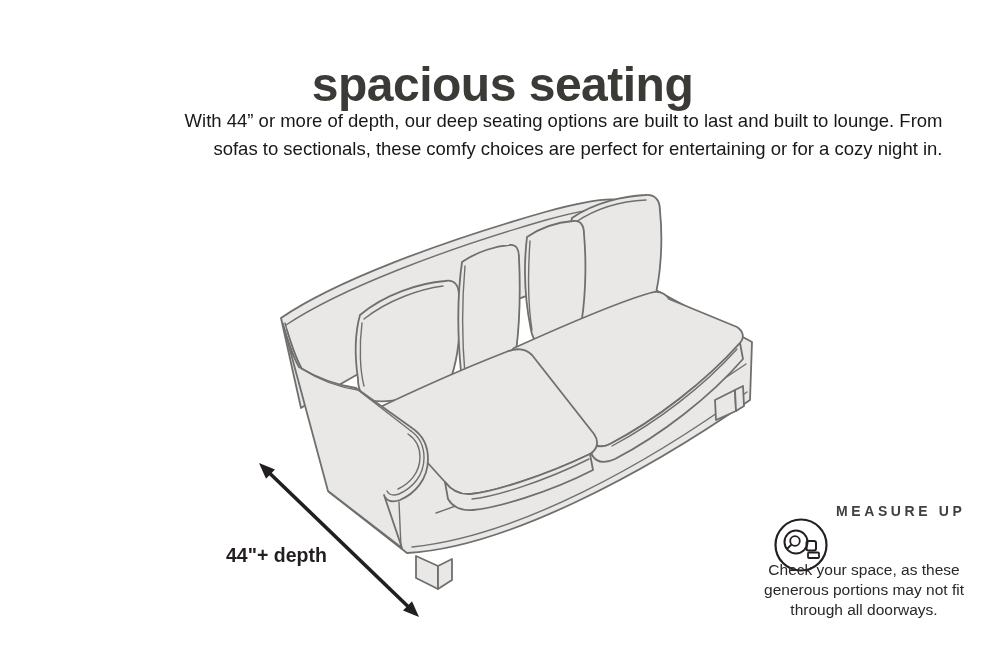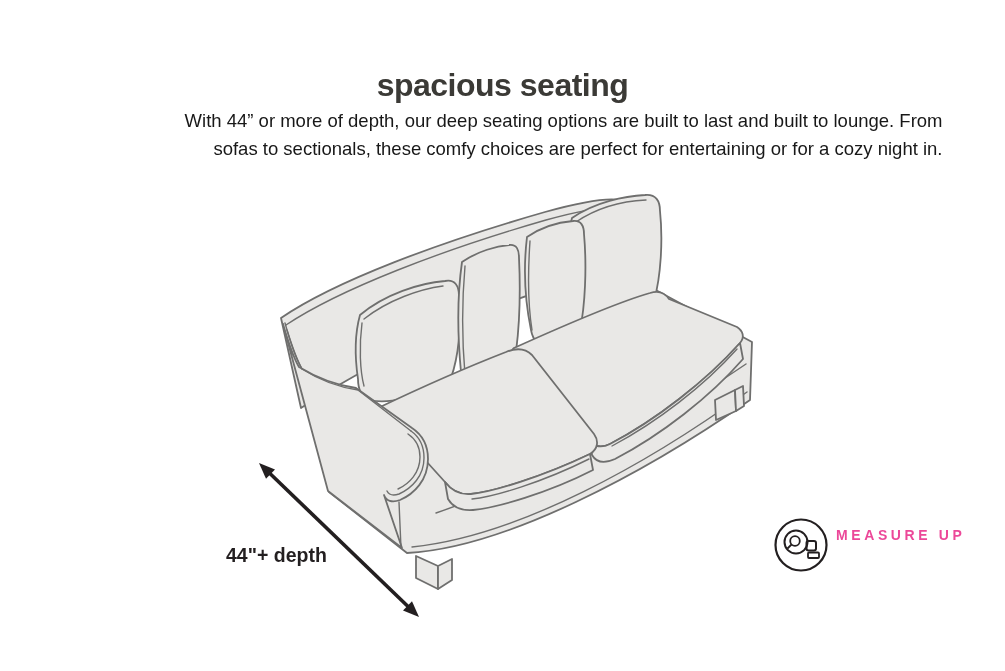--- a/index.html
+++ b/index.html
@@ -7,45 +7,45 @@
     position:relative;
     width:1005px;height:671px;
     background:#ffffff;
     overflow:hidden;
     font-family:"Liberation Sans", sans-serif;
     color:#231f20;
   }
   .title{
     position:absolute;top:54px;left:0;right:0;
     text-align:center;
-    font-size:32px;line-height:44px;font-weight:bold;
+    font-size:48px;line-height:44px;font-weight:bold;
     letter-spacing:-0.5px;
     color:#3b3a36;
     margin-top:9px;
   }
   .description{
     position:absolute;top:107px;left:0;right:0;
     margin:0 auto;width:880px;
     text-align:right;
     font-size:18.5px;line-height:27.5px;
     color:#181818;
     white-space:pre-line;
   }
   .illu{position:absolute;left:0;top:0;}
   .dim-label{
     position:absolute;left:226px;top:544px;
     font-size:19.5px;font-weight:bold;
     color:#231f20;
     white-space:nowrap;
   }
   .mu-heading{
-    position:absolute;left:836px;top:527px;
+    position:absolute;left:836px;top:503px;
     font-size:14px;font-weight:bold;
     letter-spacing:3.6px;
-    color:#ec4899;
+    color:#404040;
     white-space:nowrap;
   }
   .mu-note{
     position:absolute;left:752px;top:560px;width:224px;
     text-align:center;
     font-size:15.5px;line-height:19.8px;
     color:#2a2726;
     white-space:pre-line;
   }
   .sofa-line{fill:none;stroke:#6f6f6e;stroke-width:1.4;stroke-linecap:round;stroke-linejoin:round;}
@@ -128,14 +128,17 @@
       <line x1="791.5" y1="544.5" x2="787.5" y2="548.5" stroke-width="1.8"></line>
       <rect x="806.5" y="541" width="9.5" height="9.5" rx="2"></rect>
       <rect x="808" y="552.5" width="11" height="5.5" rx="1" stroke-width="1.8"></rect>
     </g>
   </svg>
 
   <div class="dim-label">44"+ depth</div>
 
   <div class="mu-heading">MEASURE UP</div>
 
+  <div class="mu-note">Check your space, as these
+generous portions may not fit
+through all doorways.</div>
 
 </div>
 
 </body></html>

